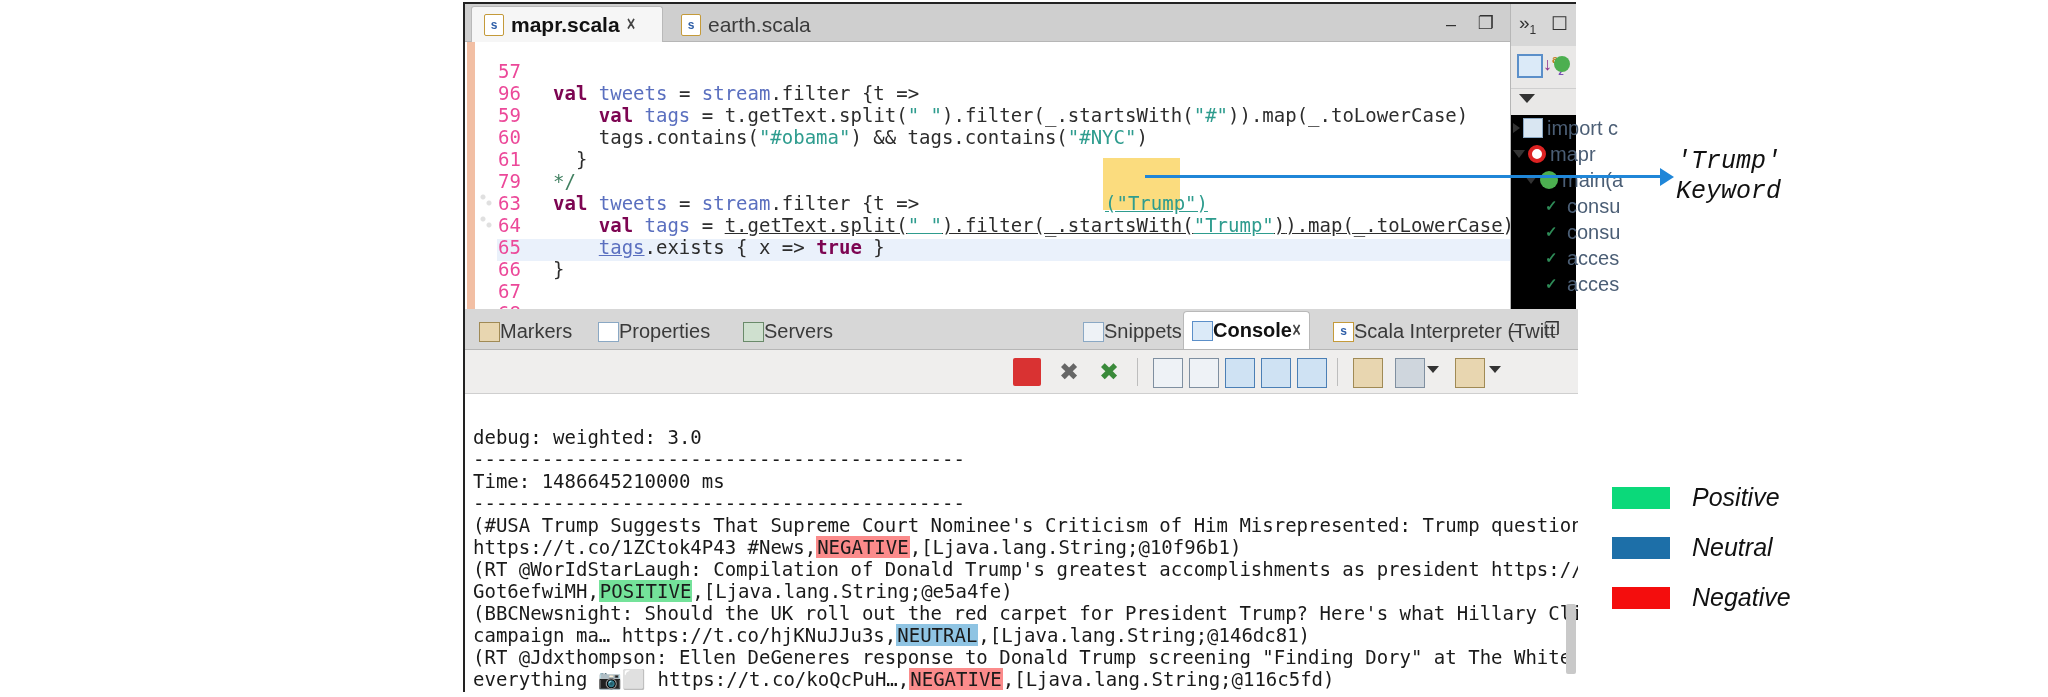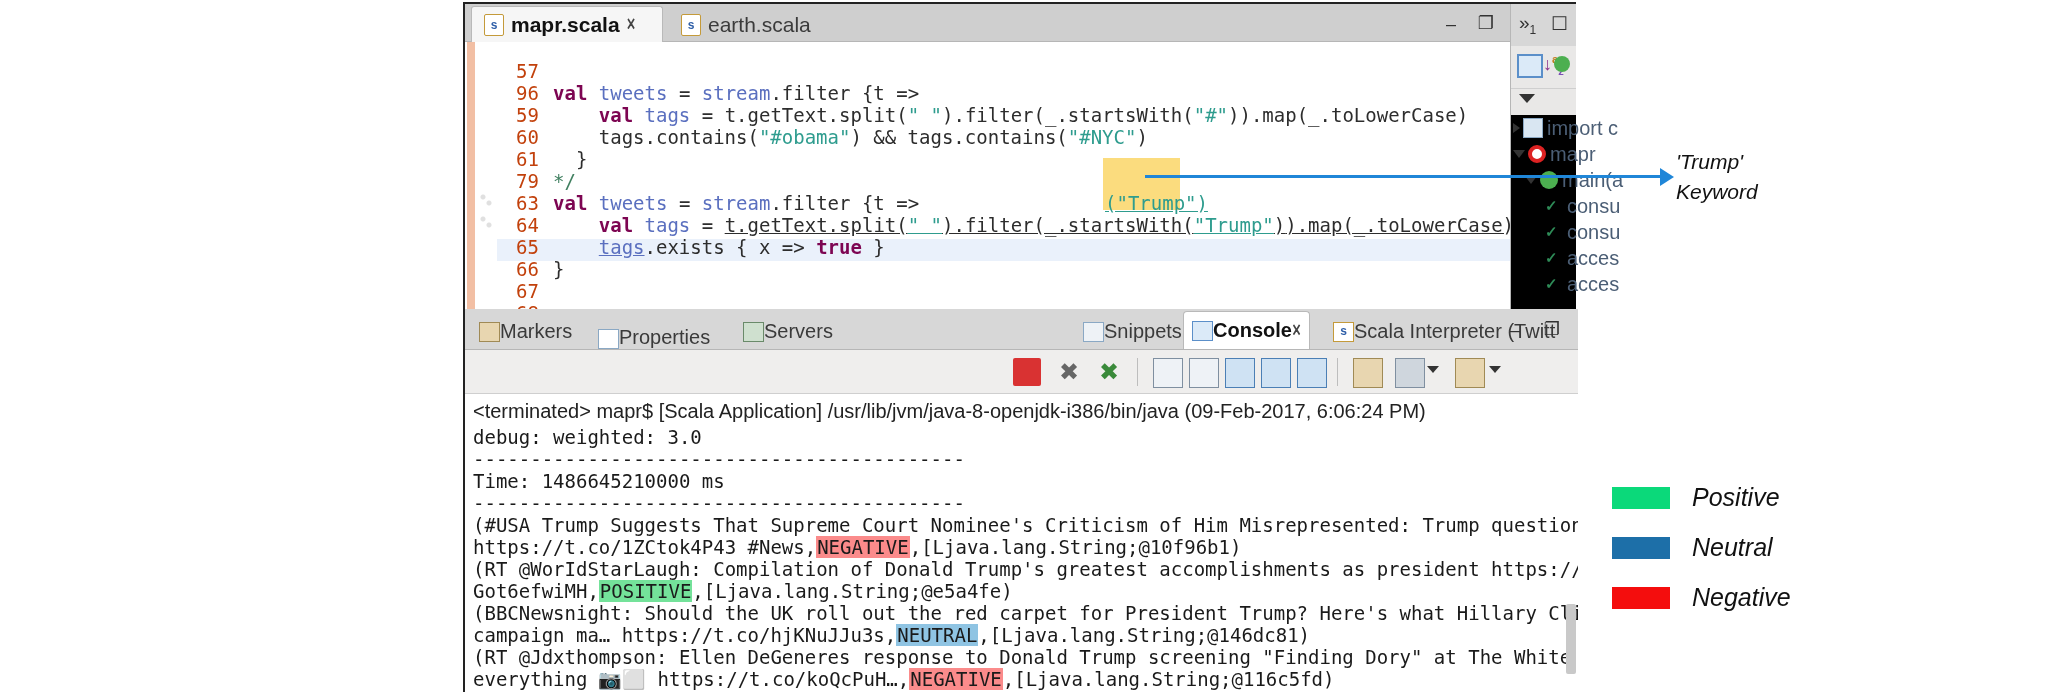--- a/index.html
+++ b/index.html
@@ -24,21 +24,21 @@
   .scala-ico{width:18px;height:20px;border:1.5px solid #c49a3a;background:#fff;
     border-radius:2px;display:inline-flex;align-items:center;justify-content:center;
     font-size:12px;color:#2f5fa8;font-weight:bold;font-family:"Liberation Sans",sans-serif;}
   .closex{font-size:17px;color:#444;}
   #code-area{position:absolute;left:0;top:38px;right:0;bottom:0;background:#fff;
     overflow:hidden;}
   #gutter-mark{position:absolute;left:2px;top:0;width:8px;height:100%;background:#f2bfa4;}
   #gutter-anno{position:absolute;left:10px;top:0;width:22px;height:100%;background:#fff;}
   .codeline{position:absolute;left:0;height:22px;line-height:22px;white-space:pre;
     font-family:"DejaVu Sans Mono","Liberation Mono",monospace;font-size:19px;}
-  .lno{position:absolute;left:34px;width:40px;text-align:right;color:#c2410c;
+  .lno{position:absolute;left:16px;width:40px;text-align:right;color:#ec4899;
     font-family:"DejaVu Sans Mono",monospace;font-size:19px;}
   .ctext{position:absolute;left:88px;}
   .kw{color:#7d0552;font-weight:bold;}
   .id{color:#5a6fbf;}
   .pl{color:#2d2d2d;}
   .str{color:#2e9c8e;}
   .cmt{color:#3f7f5f;}
   .und{text-decoration:underline;}
   .hl-row{position:absolute;left:32px;right:0;height:22px;background:#eaf1fb;}
   .trump-box{position:absolute;background:#fbdc7e;}
@@ -79,22 +79,22 @@
   .sent{padding:0 1px;}
   .neg{background:#fb8b8b;}
   .pos{background:#74e29a;}
   .neu{background:#8fc4e3;}
   #console-scroll{position:absolute;right:2px;top:210px;width:10px;height:70px;
     background:#c9c9c9;border-radius:2px;}
   
   #annot-arrow-line{position:absolute;height:3px;background:#1f86d8;}
   .arrowhead{position:absolute;width:0;height:0;border-left:14px solid #1f86d8;
     border-top:9px solid transparent;border-bottom:9px solid transparent;}
-  #trump-label{position:absolute;font-style:italic;font-size:21px;color:#111;
-    line-height:30px;}
+  #trump-label{position:absolute;font-style:italic;font-size:25px;color:#111;
+    line-height:30px;font-family:Liberation Mono, monospace;}
   .legend-row{position:absolute;display:flex;align-items:center;gap:22px;}
   .swatch{width:58px;height:22px;}
   .legend-lbl{font-style:italic;font-size:25px;color:#111;}
   .ctrlbtn{position:absolute;font-size:18px;color:#333;}
 </style>
 </head>
 <body>
 
 <div id="eclipse-window">
 
@@ -248,21 +248,21 @@
     </div>
   </div>
 
   <div id="console-part">
 
     <div id="console-tabs">
       <div class="ctab" style="left:6px;">
         <span class="ctab-ico" style="background:#e8d6b0;border:1px solid #a08a55;"></span>
         <span>Markers</span>
       </div>
-      <div class="ctab" style="left:125px;align-items:flex-end;">
+      <div class="ctab" style="left:125px;">
         <span class="ctab-ico" style="background:#fff;border:1px solid #8aa8c4;"></span>
         <span>Properties</span>
       </div>
       <div class="ctab" style="left:270px;">
         <span class="ctab-ico" style="background:#cfe0cf;border:1px solid #6a8a6a;"></span>
         <span>Servers</span>
       </div>
       <div class="ctab" style="left:610px;">
         <span class="ctab-ico" style="background:#eef2f6;border:1px solid #8aa8c4;"></span>
         <span>Snippets</span>
@@ -294,21 +294,20 @@
       <span class="tb" style="left:888px;background:#e8d6b0;border:1px solid #a08a55;"></span>
       <span class="tb" style="left:930px;background:#cfd6dd;border:1px solid #7f8fa0;"></span>
       <span style="position:absolute;left:962px;top:16px;width:0;height:0;
             border-left:6px solid transparent;border-right:6px solid transparent;border-top:7px solid #333;"></span>
       <span class="tb" style="left:990px;background:#e8d6b0;border:1px solid #a08a55;"></span>
       <span style="position:absolute;left:1024px;top:16px;width:0;height:0;
             border-left:6px solid transparent;border-right:6px solid transparent;border-top:7px solid #333;"></span>
     </div>
 
     <div id="console-body">
-      <div id="term-line">&lt;terminated&gt; mapr$ [Scala Application] /usr/lib/jvm/java-8-openjdk-i386/bin/java (09-Feb-2017, 6:06:24 PM)</div>
       <div id="console-text"><div><span>debug: weighted: 3.0</span></div><div><span>-------------------------------------------</span></div><div><span>Time: 1486645210000 ms</span></div><div><span>-------------------------------------------</span></div><div><span>(#USA Trump Suggests That Supreme Court Nominee's Criticism of Him Misrepresented: Trump questioned whether…</span></div><div><span>https://t.co/1ZCtok4P43 #News,</span><span class="sent neg">NEGATIVE</span><span>,[Ljava.lang.String;@10f96b1)</span></div><div><span>(RT @WorIdStarLaugh: Compilation of Donald Trump's greatest accomplishments as president https://t.co/</span></div><div><span>Got6efwiMH,</span><span class="sent pos">POSITIVE</span><span>,[Ljava.lang.String;@e5a4fe)</span></div><div><span>(BBCNewsnight: Should the UK roll out the red carpet for President Trump? Here's what Hillary Clinton's</span></div><div><span>campaign ma… https://t.co/hjKNuJJu3s,</span><span class="sent neu">NEUTRAL</span><span>,[Ljava.lang.String;@146dc81)</span></div><div><span>(RT @Jdxthompson: Ellen DeGeneres response to Donald Trump screening "Finding Dory" at The White House is</span></div><div><span>everything 📷⬜ https://t.co/koQcPuH…,</span><span class="sent neg">NEGATIVE</span><span>,[Ljava.lang.String;@116c5fd)</span></div></div>
       <div id="console-scroll"></div>
     </div>
   </div>
 </div>
 
 <div id="annot-arrow-line" style="left: 1145px; top: 175px; width: 520px; background: rgb(31, 134, 216);"></div>
 <div class="arrowhead" style="left:1660px;top:168px;"></div>
 <div id="trump-label" style="left:1676px;top:147px;white-space:pre;">'Trump'
 Keyword</div>

